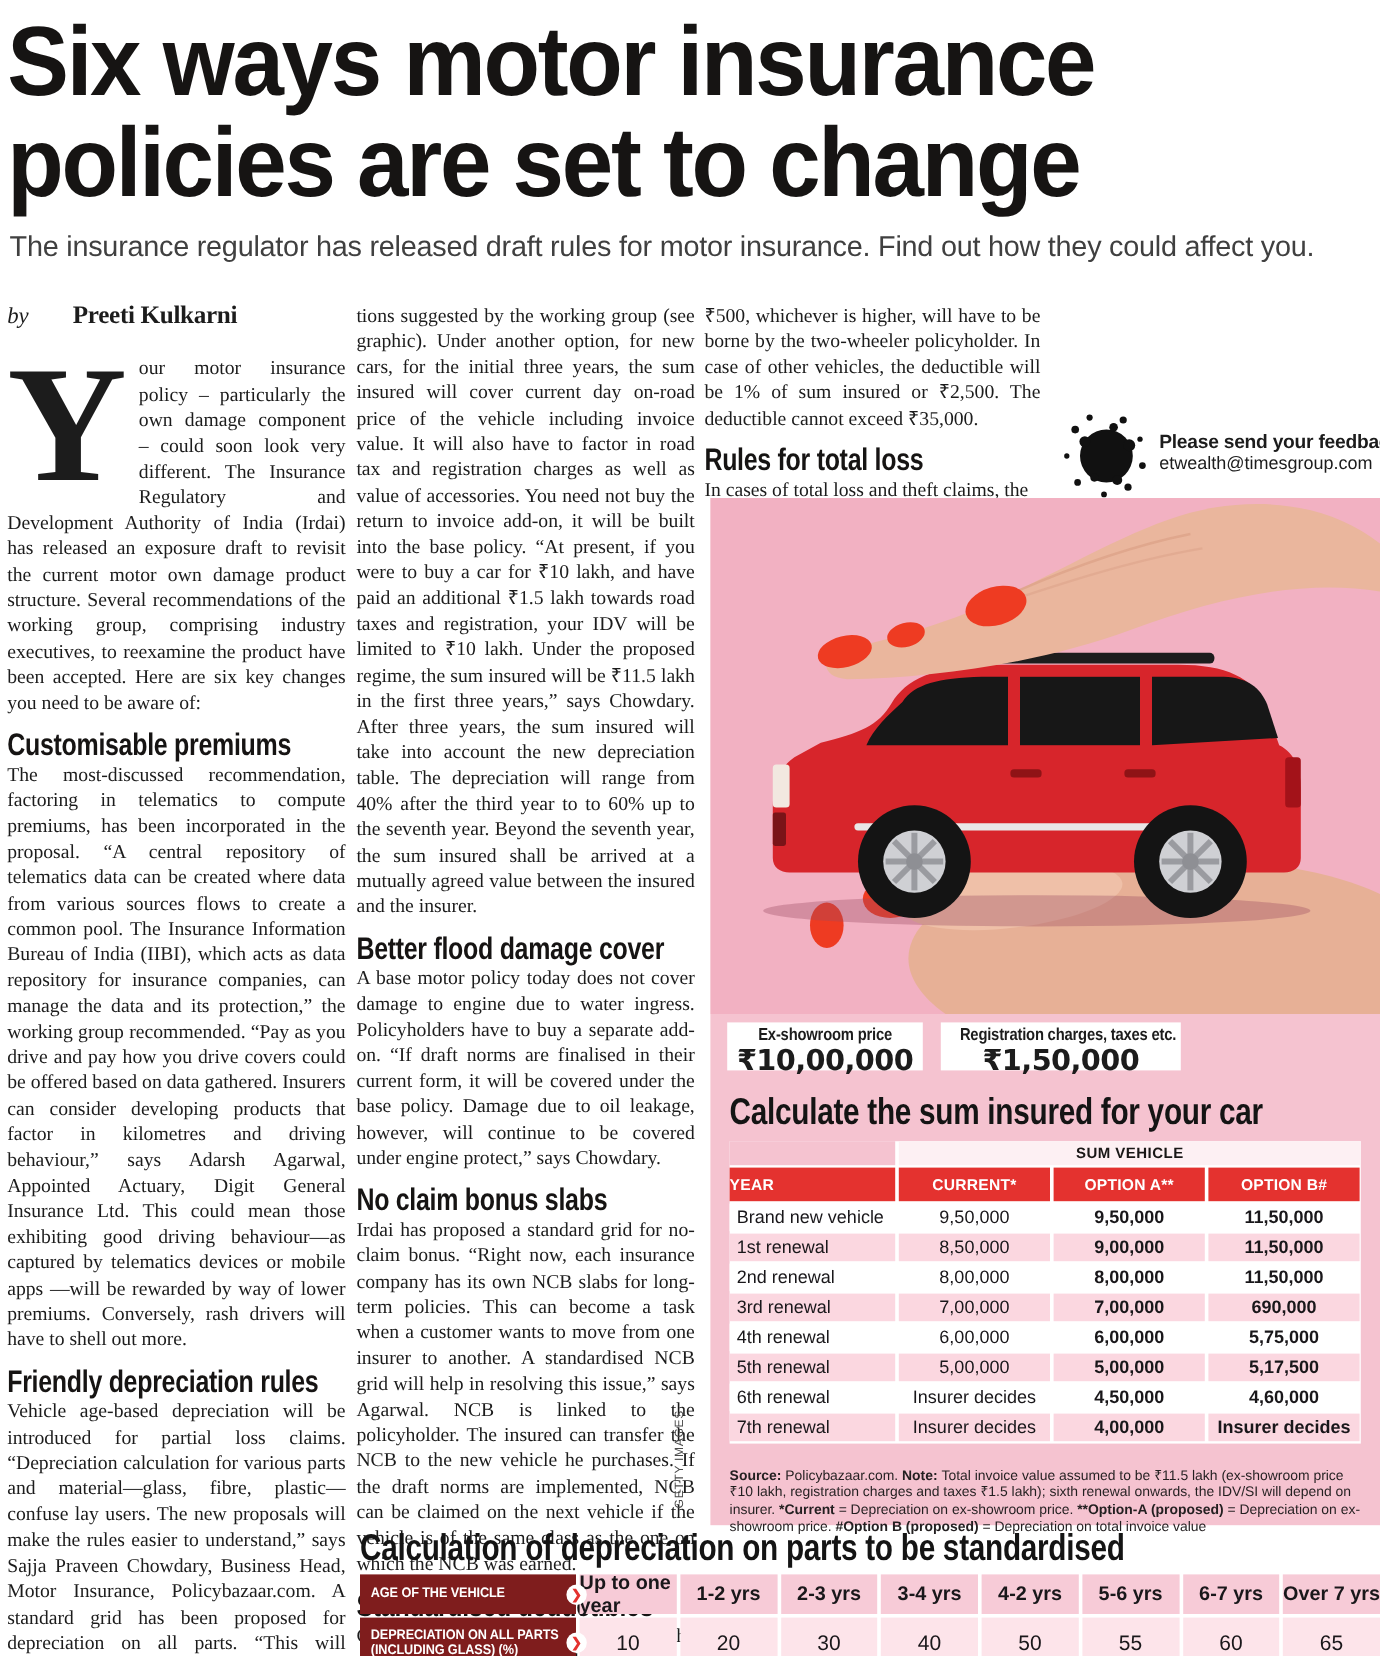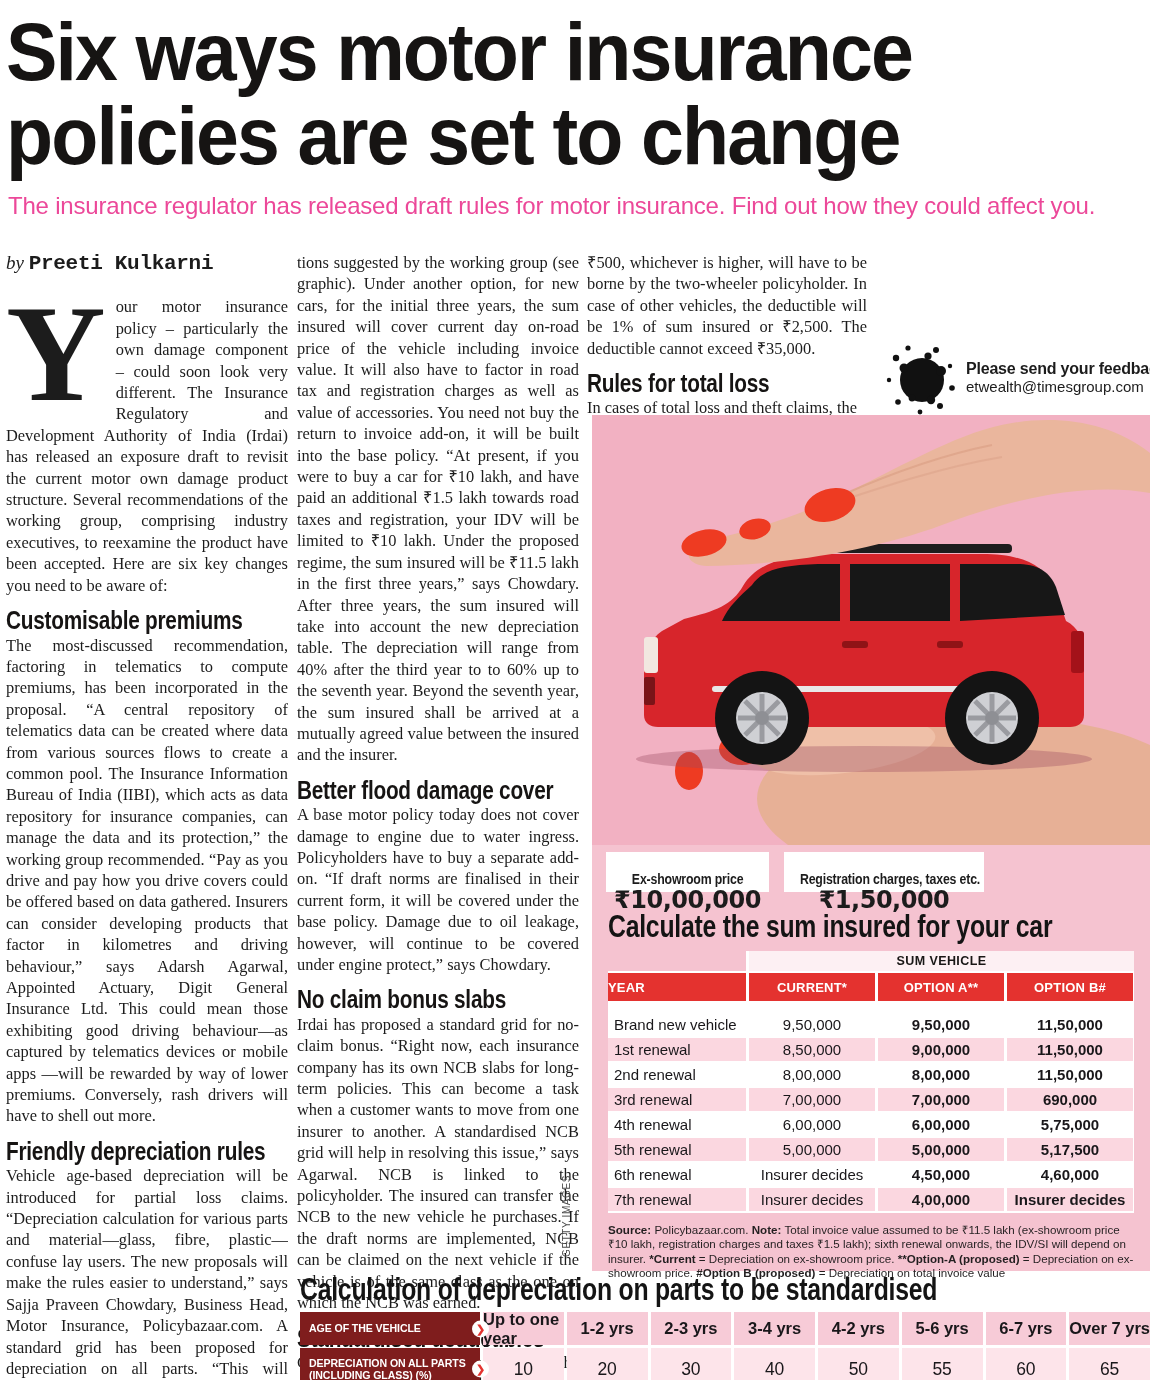--- a/index.html
+++ b/index.html
@@ -3,59 +3,59 @@
 <meta charset="utf-8">
 <style>
   html,body{margin:0;padding:0;background:#fff;}
   .page{position:relative;width:1150px;height:1380px;background:#fff;overflow:hidden;
         font-family:"Liberation Serif",serif;color:#1c1c1c;}
   
   .title{position:absolute;left:6px;top:10px;font-family:"Liberation Sans",sans-serif;
          font-weight:700;font-size:82px;line-height:84px;letter-spacing:-2px;color:#161413;
          transform:scaleX(.94);transform-origin:0 0;white-space:nowrap;}
   .subtitle{position:absolute;left:8px;top:192px;font-family:"Liberation Sans",sans-serif;
-            font-size:24px;color:#ec4899;letter-spacing:-.2px;white-space:nowrap;}
+            font-size:24px;color:#404040;letter-spacing:-.2px;white-space:nowrap;}
   
   .col{position:absolute;top:252px;font-size:16.4px;line-height:21.4px;text-align:justify;}
   .col p{margin:0 0 1px 0;}
   .byline{font-size:19px;margin-bottom:22px !important;text-align:left;}
   .byline .by{font-style:italic;}
-  .byline .author{font-family:Liberation Mono, monospace;font-weight:700;font-size:21px;letter-spacing:-.3px;}
+  .byline .author{font-family:Liberation Serif, serif;font-weight:700;font-size:21px;letter-spacing:-.3px;margin-left:32px;}
   .dropcap{float:left;font-weight:700;font-size:138px;line-height:104px;height:112px;
            margin:6px 10px 0 0;}
   .shead{font-family:"Liberation Sans",sans-serif;font-weight:700;font-size:26px;
          letter-spacing:-.3px;color:#161413;margin:14px 0 3px 0;}
   .shead span{display:inline-block;transform:scaleX(.8);transform-origin:0 50%;white-space:nowrap;}
   
   .feedback{position:absolute;left:884px;top:338px;width:266px;}
   .splat{position:absolute;left:0;top:0;}
   .fb-text{position:absolute;left:82px;top:22px;font-family:"Liberation Sans",sans-serif;}
   .fb-l1{font-weight:700;font-size:16px;letter-spacing:-.2px;white-space:nowrap;}
   .fb-l2{font-size:15px;white-space:nowrap;}
   
   .panel{position:absolute;left:592px;top:415px;width:558px;height:856px;background:#f5c3d0;}
   .photo{position:absolute;left:0;top:0;width:558px;height:430px;}
   .price-row{position:absolute;left:14px;top:437px;width:530px;display:flex;gap:15px;}
-  .pbox{background:#fff;height:40px;text-align:center;padding-top:18px;box-sizing:border-box;}
+  .pbox{background:#fff;height:40px;text-align:center;padding-top:2px;box-sizing:border-box;}
   .pbox .plabel{font-family:"Liberation Sans",sans-serif;font-weight:700;font-size:14.5px;
                 letter-spacing:-.2px;display:inline-block;transform:scaleX(.85);white-space:nowrap;}
   .pbox .pvalue{font-family:"DejaVu Sans",sans-serif;font-weight:700;font-size:24px;
                 letter-spacing:-.5px;margin-top:-2px;}
   .pb1{width:163px;} .pb2{width:200px;} .pb3{width:152px;}
   .ig-headline{position:absolute;left:16px;top:494px;font-family:"Liberation Sans",sans-serif;
                font-weight:700;font-size:31px;letter-spacing:-.3px;color:#141414;}
   .ig-headline span{display:inline-block;transform:scaleX(.8);transform-origin:0 50%;white-space:nowrap;}
   
   .si-table{position:absolute;left:16px;top:536px;width:526px;background:#fff;
             font-family:"Liberation Sans",sans-serif;}
   .si-bar-row{display:flex;gap:3px;margin-bottom:2px;}
   .si-bar-spacer{width:138px;background:#f5c3d0;height:20px;}
   .si-bar{flex:1;background:#fdf0f3;height:20px;display:flex;align-items:center;justify-content:center;
           font-weight:700;font-size:12.5px;letter-spacing:.4px;color:#191716;}
-  .si-hrow{display:flex;gap:3px;margin-bottom:12px;}
+  .si-hrow{display:flex;gap:3px;margin-bottom:2px;}
   .si-hcell{background:#e4322f;color:#fff;font-weight:700;font-size:13px;height:28px;
             display:flex;align-items:center;justify-content:center;letter-spacing:.2px;}
   .si-row{display:flex;gap:3px;margin-bottom:2px;}
   .si-cell{height:23px;display:flex;align-items:center;justify-content:center;
            font-size:15px;color:#19171a;}
   .si-row.white .si-cell{background:#fff;}
   .si-row.pink .si-cell{background:#fbd7e0;}
   .c0{width:138px;justify-content:flex-start !important;padding-left:6px;box-sizing:border-box;}
   .cw{width:126px;}
   .bold{font-weight:700;}

